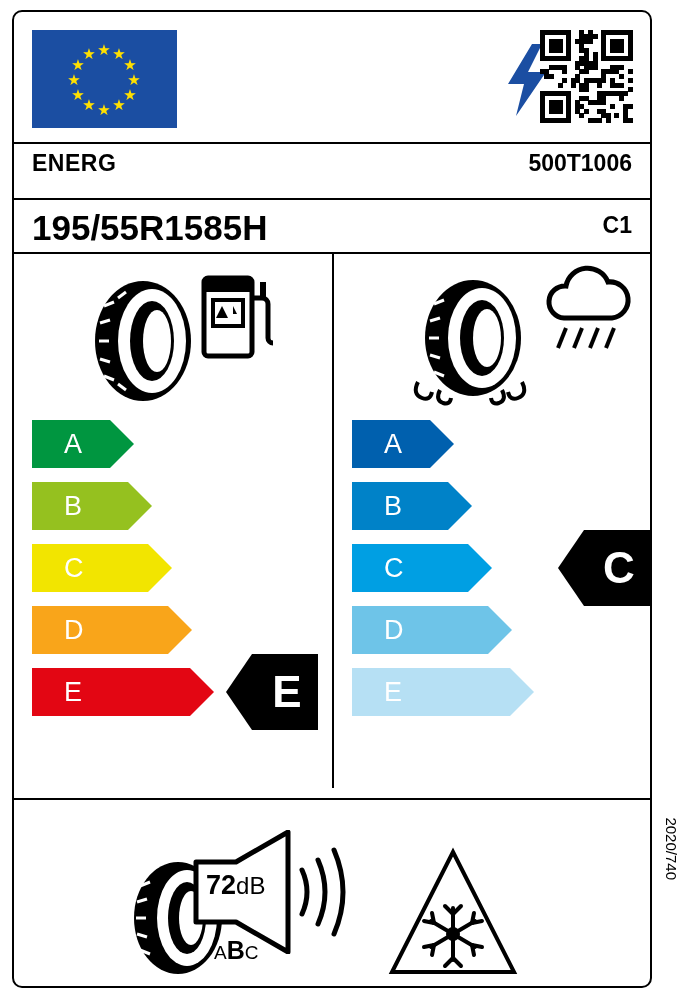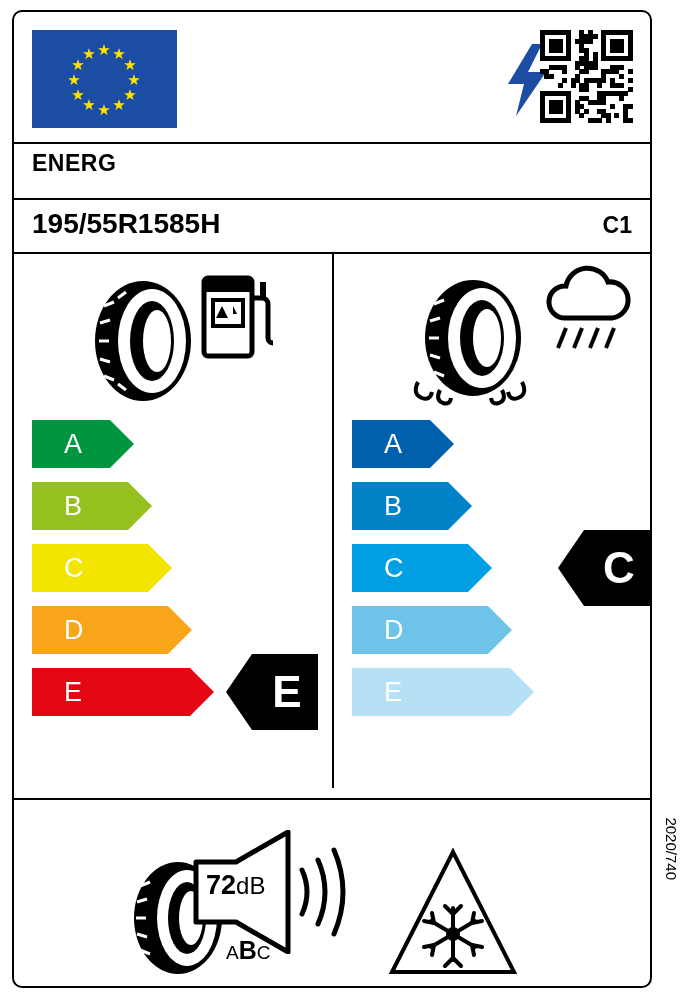--- a/index.html
+++ b/index.html
@@ -103,21 +103,21 @@
     font-size: 23px;
     font-weight: bold;
     text-align: right;
   }
 
   
   .size {
     position: absolute;
     left: 18px;
     top: 196px;
-    font-size: 28px;
+    font-size: 35px;
     font-weight: bold;
   }
   .tyre-class {
     position: absolute;
     right: 18px;
     top: 200px;
     font-size: 23px;
     font-weight: bold;
   }
 
@@ -197,21 +197,21 @@
   .noise-db {
     position: absolute;
     left: 192px;
     top: 68px;
     font-size: 27px;
     font-weight: bold;
   }
   .noise-db .unit { font-weight: normal; font-size: 24px; }
   .noise-classes {
     position: absolute;
-    left: 212px;
+    left: 200px;
     top: 134px;
     font-size: 19px;
   }
   .noise-classes .sel { font-size: 25px; font-weight: bold; }
 
   .sidecode {
     position: absolute;
     right: 2px;
     top: 880px;
     font-size: 15px;
@@ -454,20 +454,21 @@
         <div class="qr-cell" style="left: 13.1429px; top: 87.619px; width: 5px; height: 5px;"></div>
         <div class="qr-cell" style="left: 17.5238px; top: 87.619px; width: 5px; height: 5px;"></div>
         <div class="qr-cell" style="left: 21.9048px; top: 87.619px; width: 5px; height: 5px;"></div>
         <div class="qr-cell" style="left: 26.2857px; top: 87.619px; width: 5px; height: 5px;"></div>
       </div>
   </div>
 
   <div class="hline" style="top:130px"></div>
 
   <div class="brand">ENERG</div>
+  <div class="code">500T1006</div>
 
   <div class="hline" style="top:186px"></div>
 
   <div class="size">195/55R1585H</div>
   <div class="tyre-class">C1</div>
 
   <div class="hline" style="top:240px"></div>
 
   <div class="vline"></div>
 

